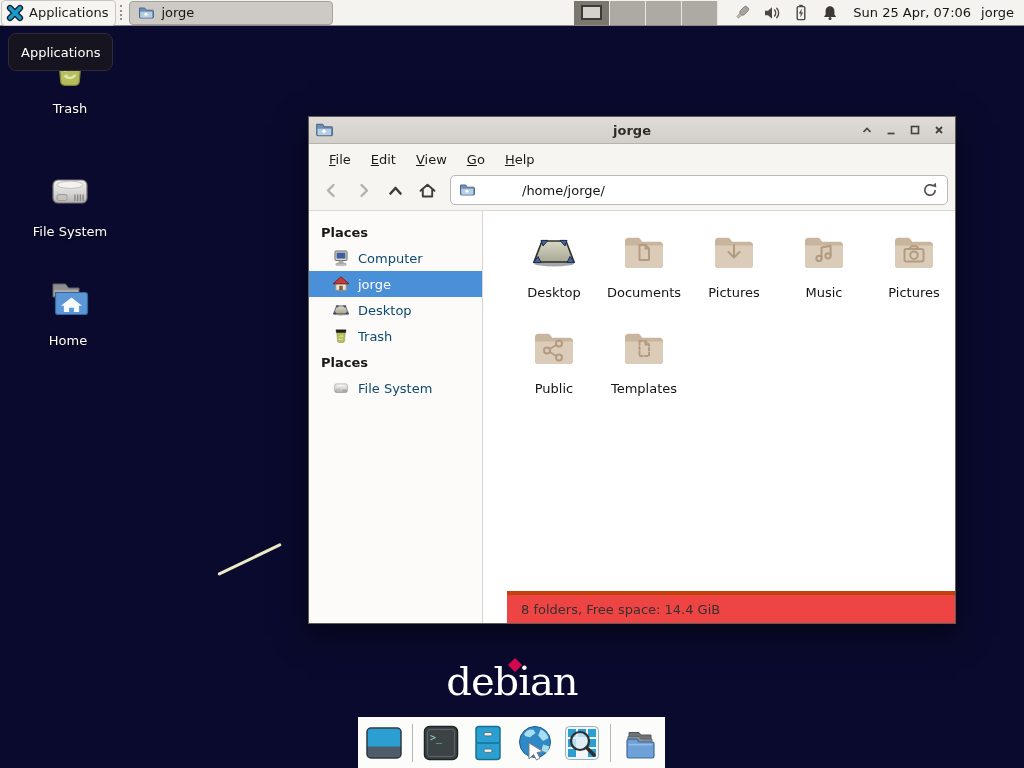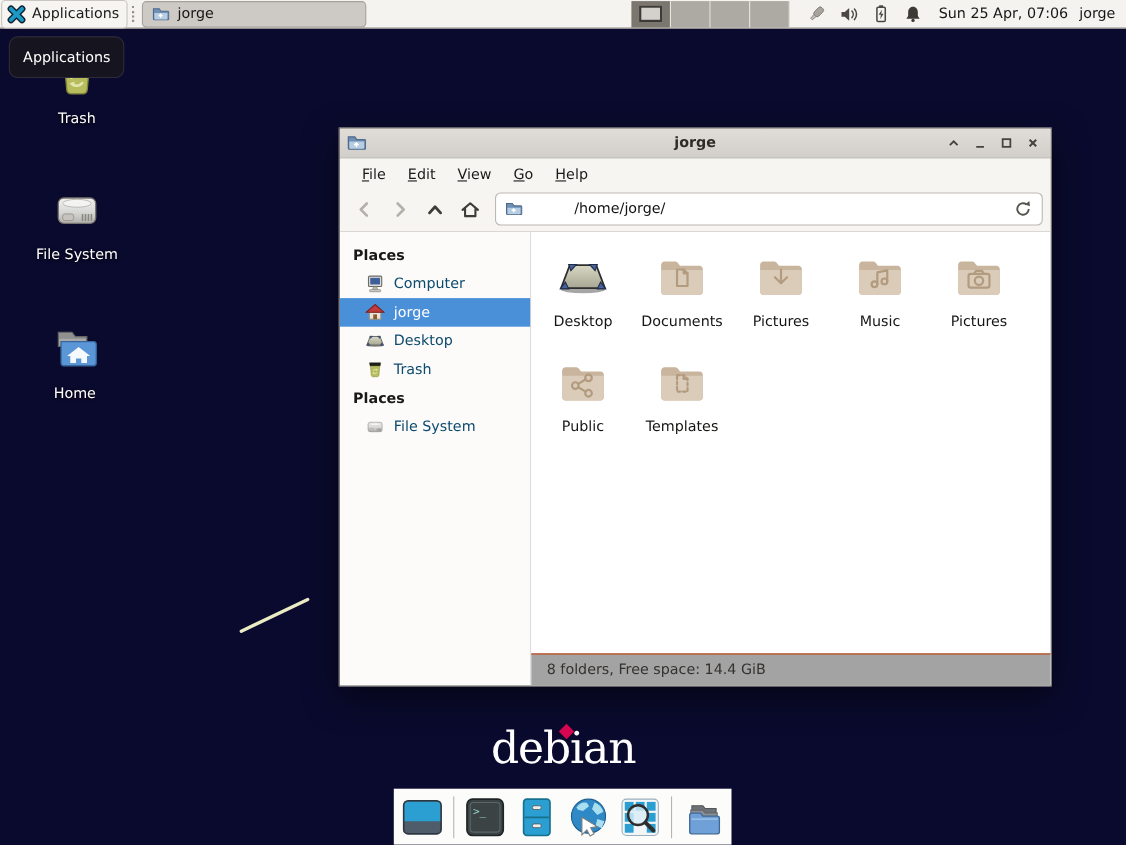--- a/index.html
+++ b/index.html
@@ -30,21 +30,21 @@
   .tooltip{position:absolute;left:8px;top:33px;min-width:102px;height:38px;background:#16141e;
     border:1px solid #2e2b3a;border-radius:8px;color:#fff;display:flex;align-items:center;
     justify-content:center;z-index:60;box-sizing:border-box;padding:0 12px;}
 
   
   .dicon{position:absolute;width:110px;display:flex;flex-direction:column;align-items:center;gap:9px;z-index:1;}
   .dicon svg{width:48px;height:48px;}
   .dicon .dlabel{color:#fff;text-shadow:0 1px 3px rgba(0,0,0,.9);}
   #di-trash{left:15px;top:44px;}
   #di-fs{left:15px;top:167px;}
-  #di-home{left:13px;top:294px;justify-content:flex-end;}
+  #di-home{left:13px;top:276px;justify-content:flex-end;}
 
   .trail{position:absolute;left:218px;top:573px;width:70px;height:3px;background:#ececc4;
     border-radius:2px;transform:rotate(-25.6deg);transform-origin:left center;z-index:1;}
 
   
   .debian{position:absolute;left:0;top:661px;width:1024px;text-align:center;z-index:1;}
   .debian .word{position:relative;display:inline-block;font-family:"DejaVu Serif",serif;
     font-size:40px;color:#fff;letter-spacing:-1px;line-height:1;}
   .debian .dot{position:absolute;left:64px;top:-1px;width:10px;height:10px;background:#d70751;
     transform:rotate(45deg);}
@@ -70,37 +70,37 @@
     align-items:center;gap:2px;padding:0 7px;flex:0 0 auto;}
   .tbtn{width:30px;height:28px;display:flex;align-items:center;justify-content:center;border-radius:3px;}
   .tbtn svg{width:19px;height:19px;}
   .pathbar{flex:1;height:30px;margin-left:6px;background:#fff;border:1px solid #bcb8b3;
     border-radius:5px;display:flex;align-items:center;padding:0 8px;gap:7px;box-sizing:border-box;}
   .pathbar svg.pfold{width:16px;height:16px;flex:0 0 auto;}
   .path-input{flex:1;border:none;outline:none;font:13px "DejaVu Sans",sans-serif;color:#141312;
     background:transparent;padding:0;margin-left:40px;}
   .reload{width:18px;height:18px;flex:0 0 auto;}
 
-  .wbody{flex:1;display:flex;min-height:0;}
+  .wbody{flex:1;display:flex;min-height:0;gap:24px;}
   .sidebar{width:174px;background:#fcfbfa;border-right:1px solid #d8d5d0;padding-top:8px;
     box-sizing:border-box;flex:0 0 auto;}
   .side-header{font-weight:bold;color:#191817;padding:6px 12px 5px 12px;}
   .side-item{height:26px;display:flex;align-items:center;gap:8px;padding-left:23px;color:#0c4a6e;}
   .side-item svg{width:18px;height:18px;flex:0 0 auto;}
   .side-item.selected{background:#4a90d9;color:#fff;}
 
   .mainarea{flex:1;background:#fff;display:flex;flex-direction:column;min-width:0;}
   .filegrid{flex:1;display:grid;grid-template-columns:repeat(5,90px);grid-auto-rows:96px;
     padding:8px 2px;align-content:start;}
   .file{display:flex;flex-direction:column;align-items:center;padding-top:9px;}
   .file svg{width:48px;height:48px;}
   .flabel{margin-top:9px;color:#161514;}
   .glyph{stroke:#b39b80;stroke-width:2;fill:none;stroke-linecap:round;stroke-linejoin:round;}
 
-  .statusbar{height:28px;background:#a3a3a3;border-top:1px solid #c2410c;display:flex;
+  .statusbar{height:28px;background:#ef4444;border-top:4px solid #c2410c;display:flex;
     align-items:center;padding-left:14px;color:#34322f;flex:0 0 auto;text-align:right;}
 
   
   .dock{position:absolute;left:358px;top:717px;width:307px;height:51px;background:#fcfcfb;
     display:flex;align-items:center;justify-content:center;gap:9px;z-index:10;}
   .dock-item svg{width:38px;height:38px;}
   .dock-sep{width:1px;height:38px;background:#b7b5b1;}
 </style>
 </head>
 <body>

